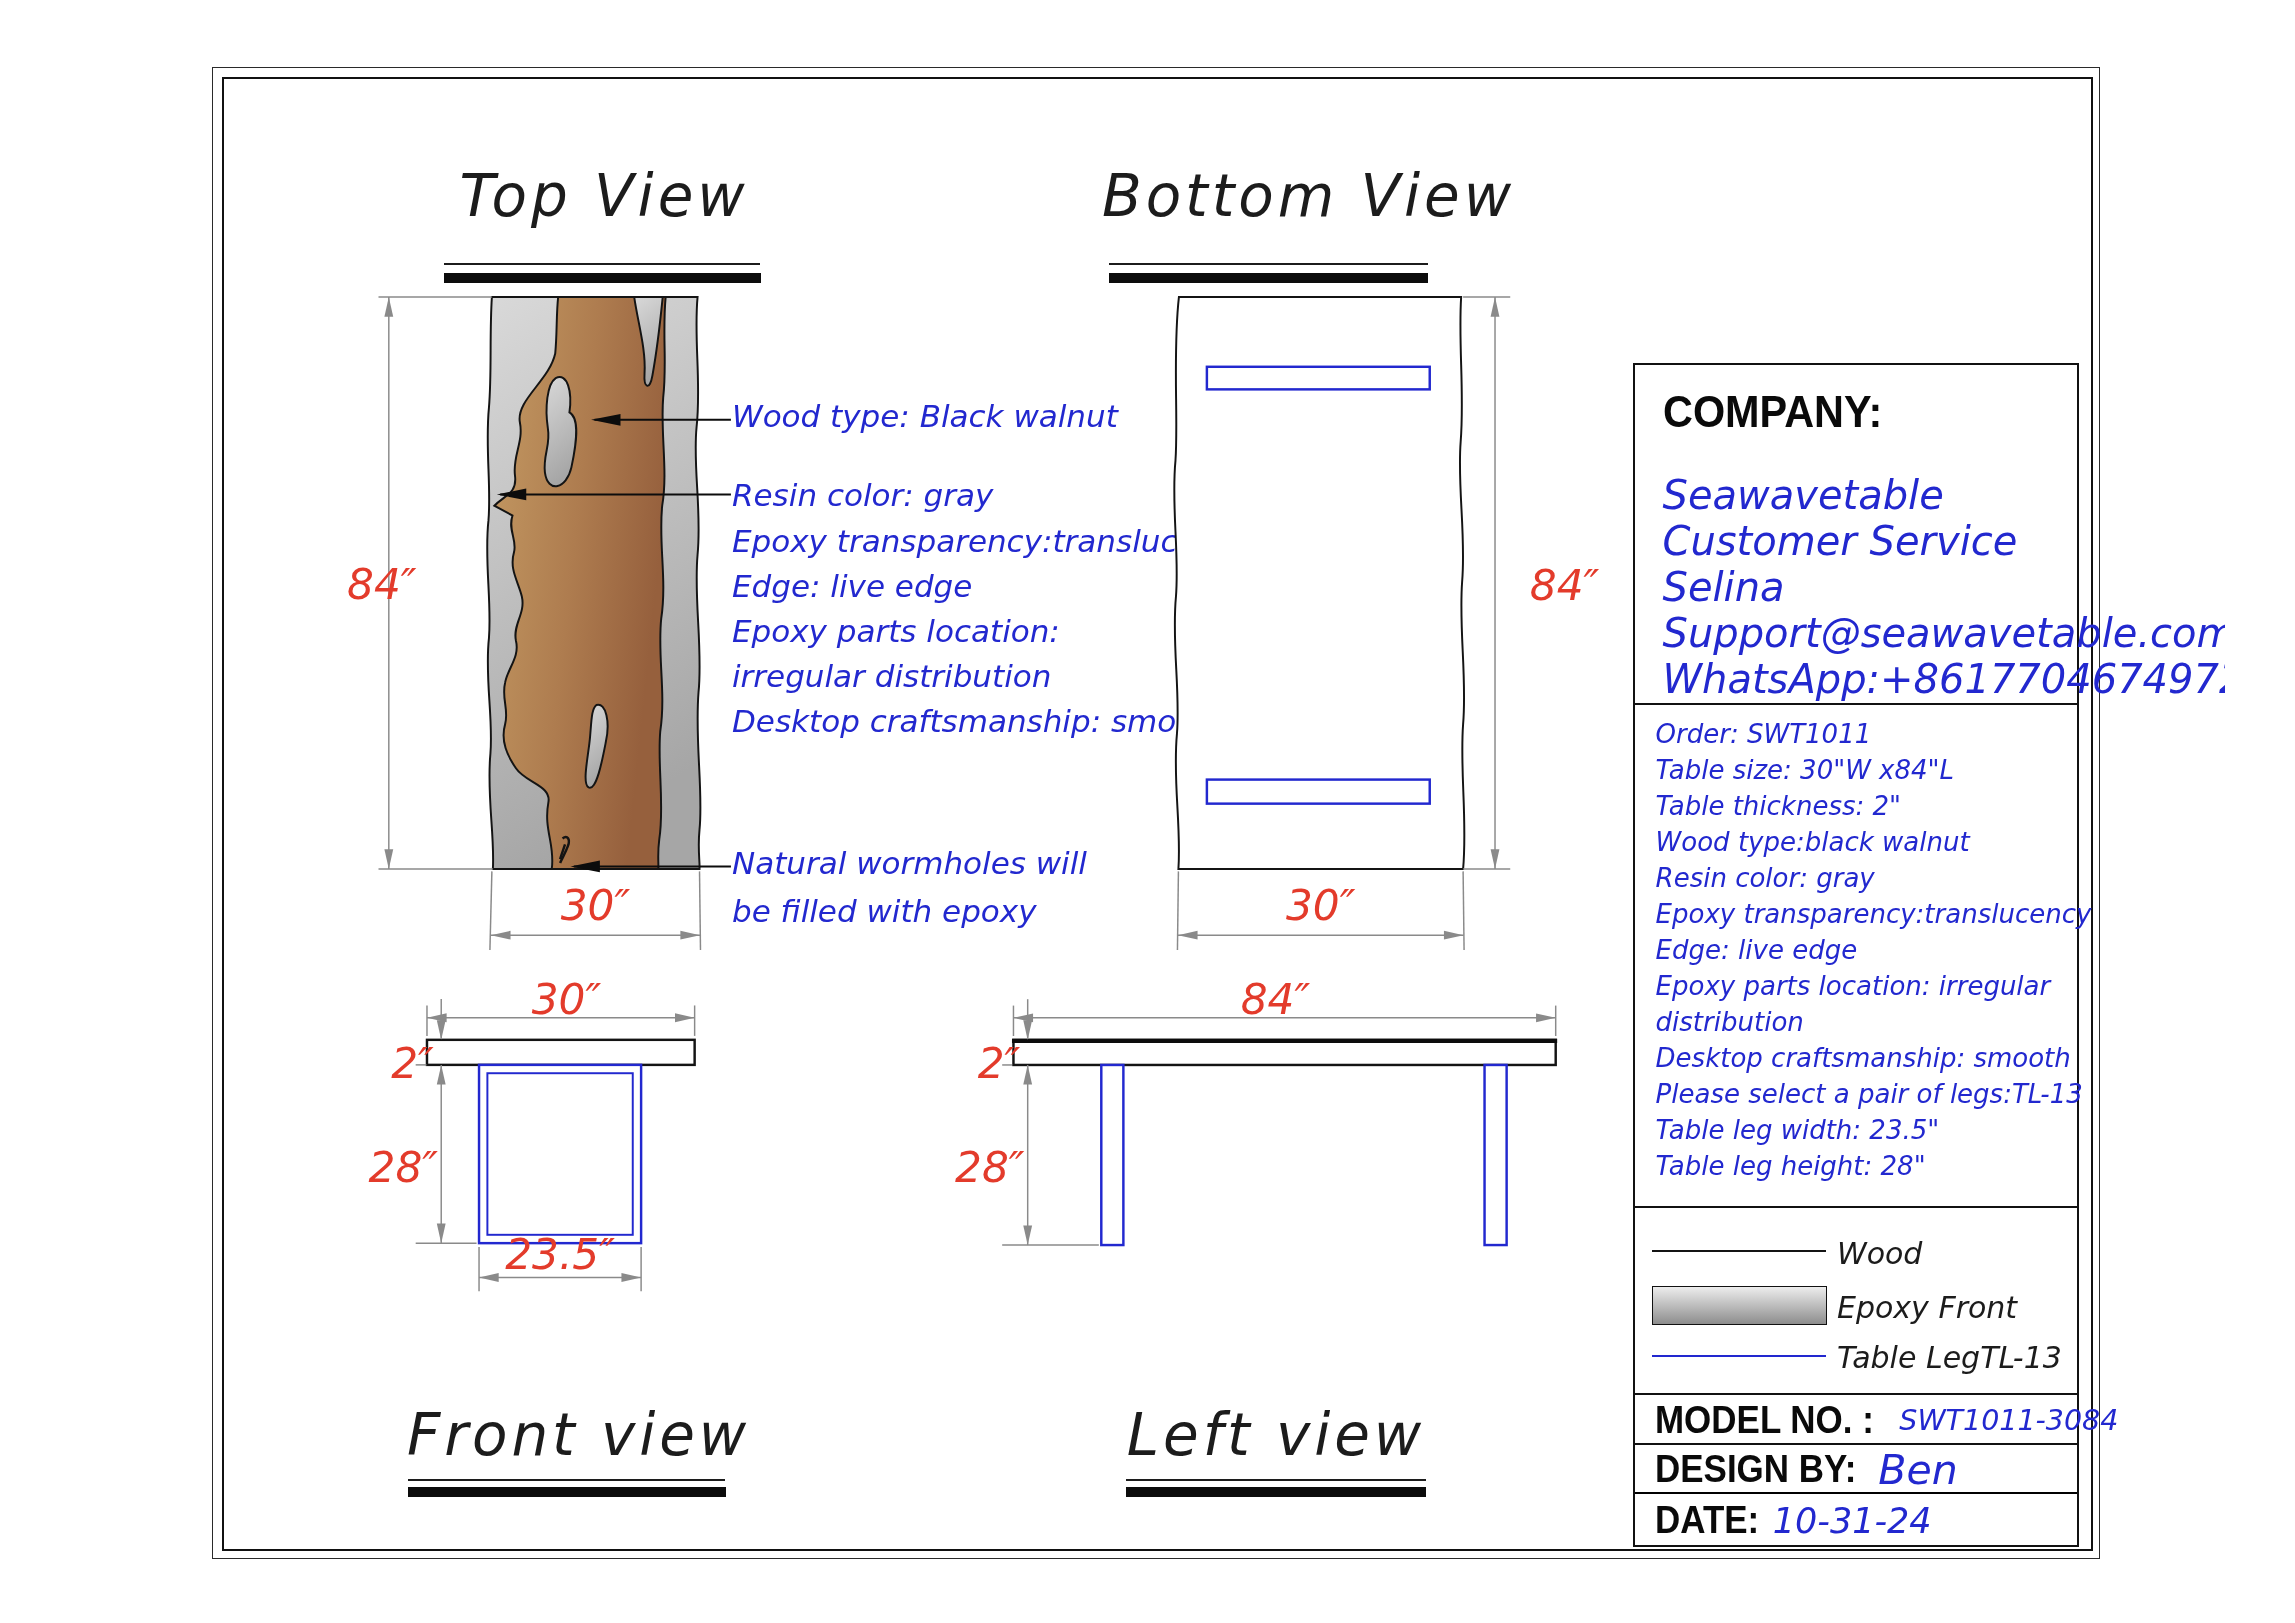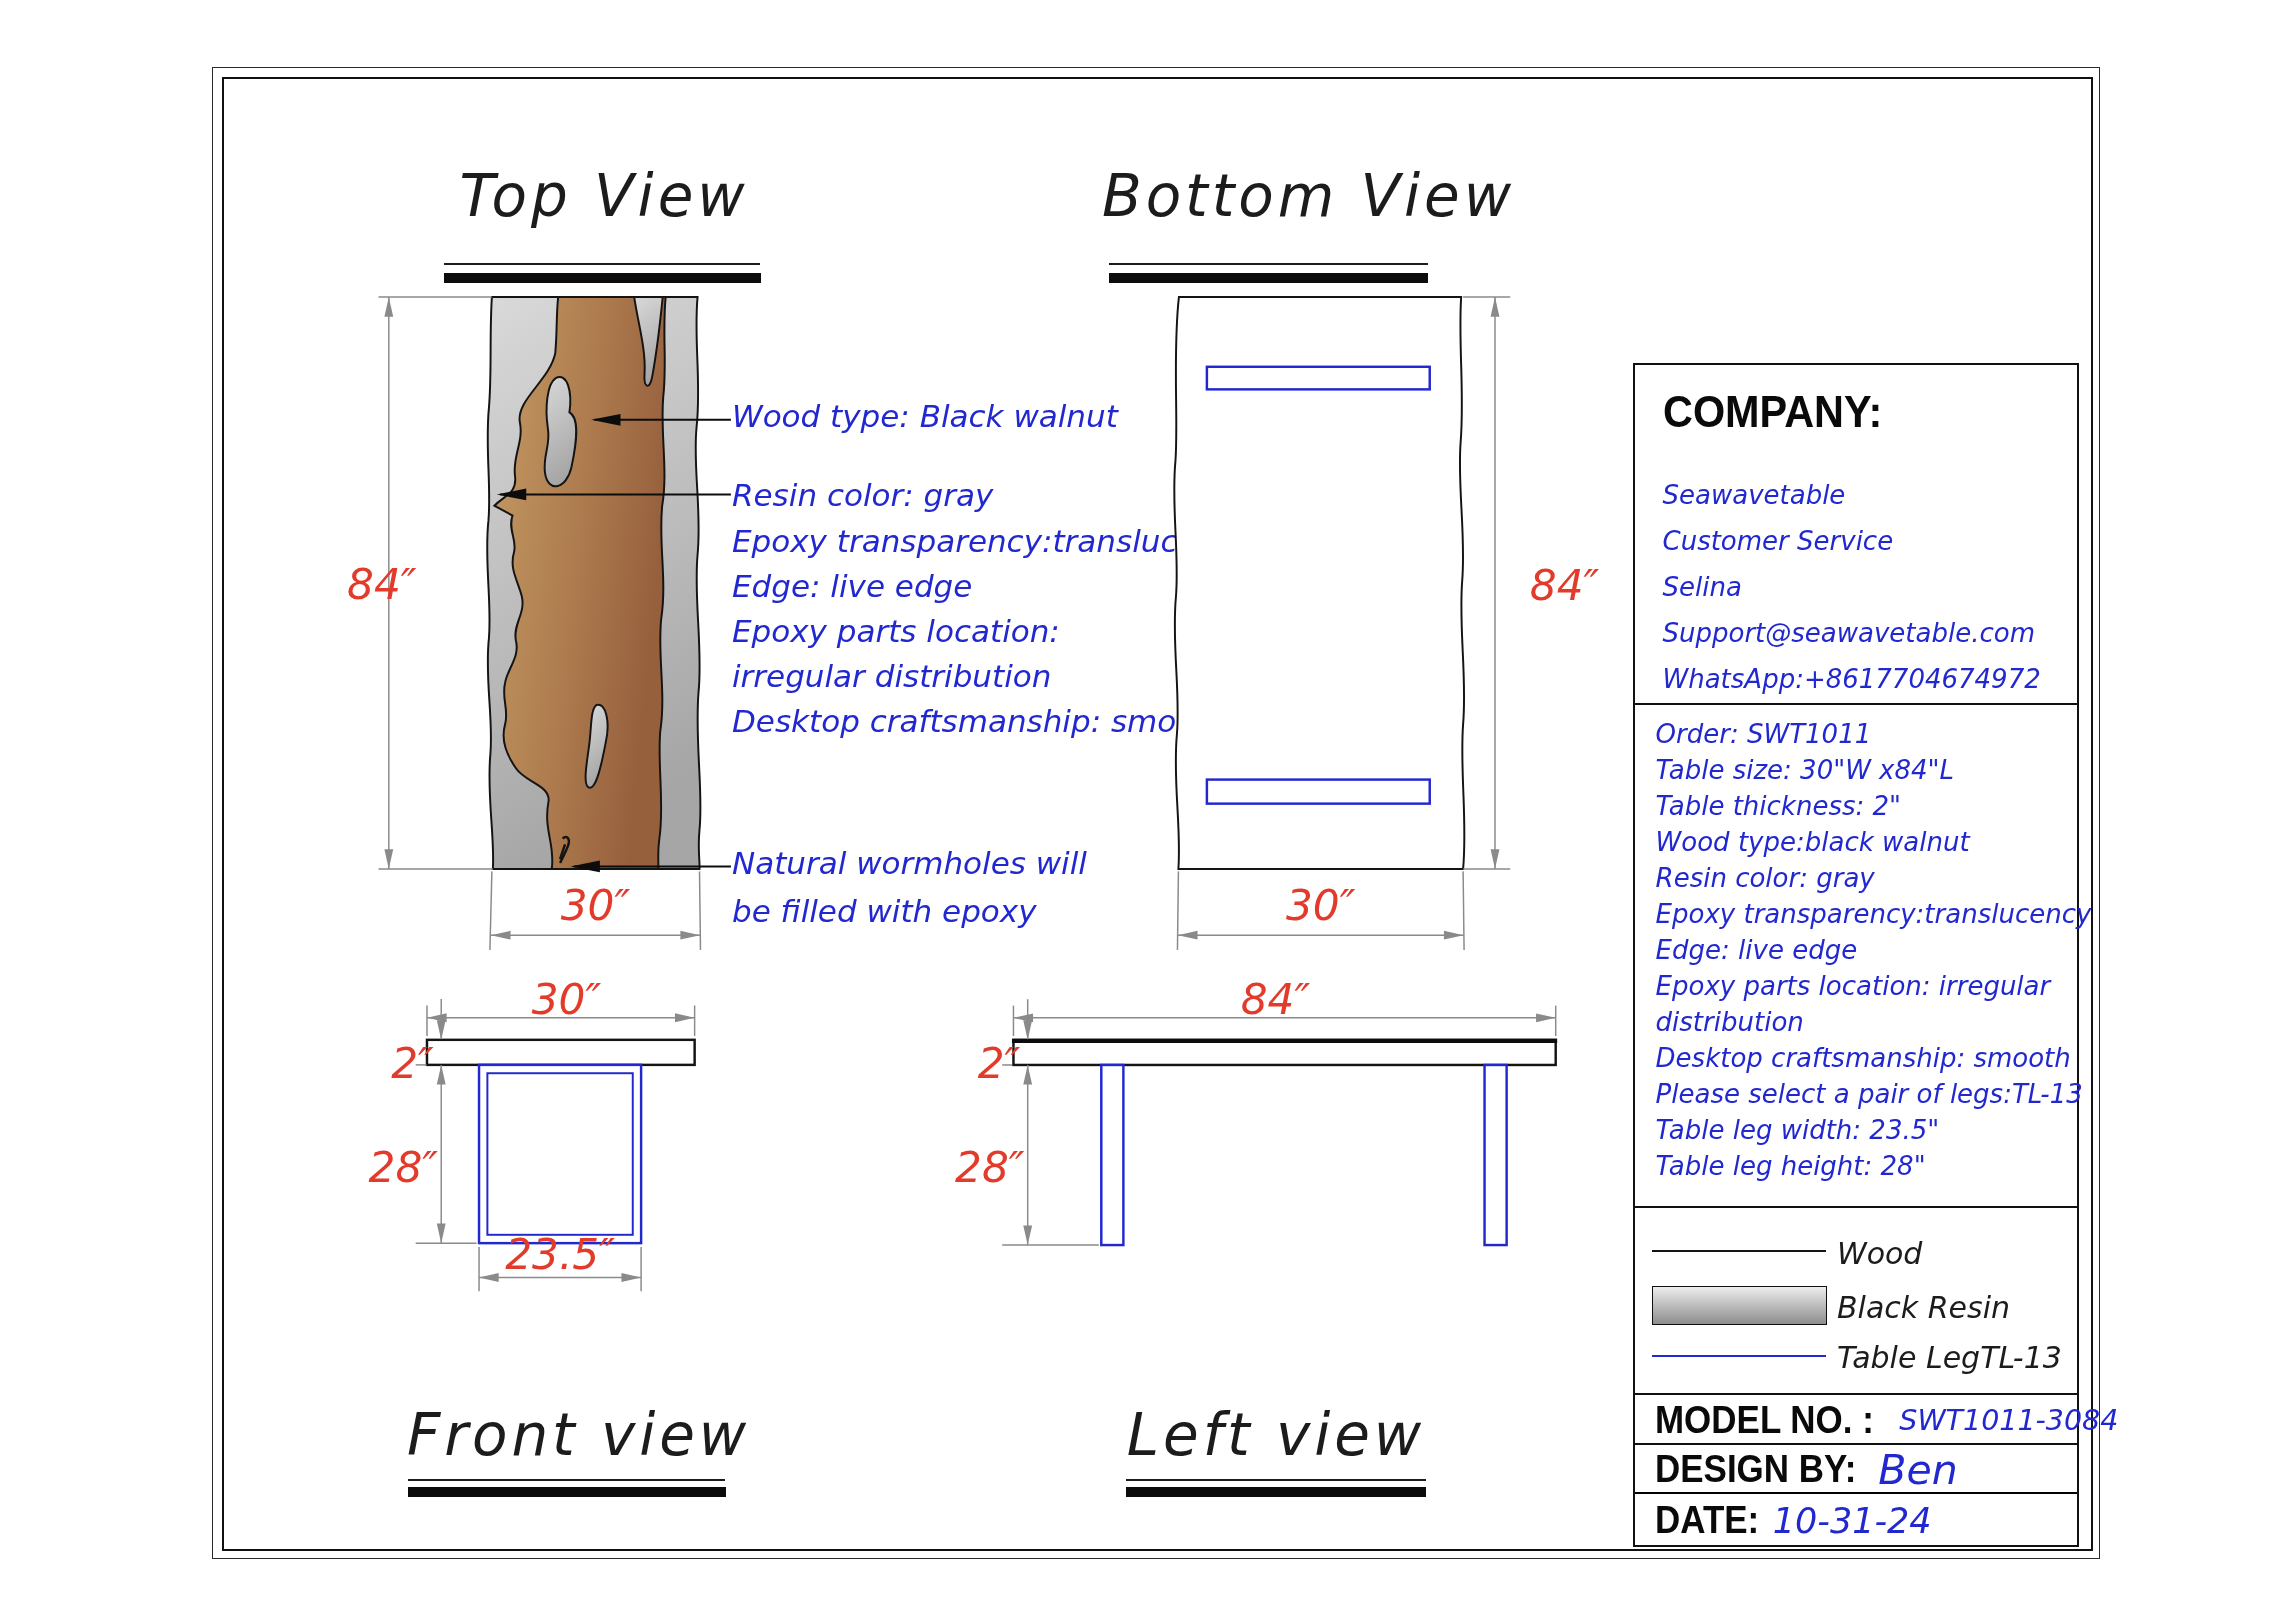--- a/index.html
+++ b/index.html
@@ -10,21 +10,21 @@
   .blue{color:#2228cf;}
   .view-title{font-size:58px;line-height:1;letter-spacing:3.9px;color:#1c1c1c;font-style:italic;
               text-align:center;white-space:nowrap;}
   .ul-thin{height:2px;background:#1c1c1c;}
   .ul-thick{height:9.8px;background:#0c0c0c;}
   .ann{font-size:31px;line-height:1;white-space:nowrap;}
   .panel{border:2px solid #111;background:#fff;}
   .sect{position:absolute;left:0;right:0;}
   .heading{font-family:"Liberation Sans","DejaVu Sans",sans-serif;font-weight:700;color:#0a0a0a;
            transform:scaleX(.92);transform-origin:left center;white-space:nowrap;}
-  .company-line{font-size:26px;line-height:46px;white-space:nowrap;}
+  .company-line{font-size:40px;line-height:46px;white-space:nowrap;}
   .order-line{font-size:26px;line-height:36px;white-space:nowrap;}
   .legend-label{font-size:30px;color:#1c1c1c;font-style:italic;white-space:nowrap;}
   .footrow{display:flex;align-items:center;}
   svg{position:absolute;overflow:visible;}
   svg text{font-family:"DejaVu Sans",sans-serif;font-style:italic;}
 </style>
 </head>
 <body>
 
 <div id="page">
@@ -264,21 +264,21 @@
         <div class="order-line cad blue">Table leg height: 28"</div>
       </div>
     </div>
 
     <div class="sect" style="top:841px;height:187px;border-top:2px solid #111;">
       <div class="abs" style="left:17px;top:42px;width:174px;height:2px;background:#141414;"></div>
       <div class="abs legend-label" style="left:202px;top:27.5px;font-style:italic;">Wood</div>
 
       <div class="abs" style="left:17px;top:78px;width:173px;height:37px;border:1.5px solid #111;
                   background:linear-gradient(180deg,#ededed 0%,#8d8d8d 100%);"></div>
-      <div class="abs legend-label" style="left:202px;top:82px;">Black Resin</div>
+      <div class="abs legend-label" style="left:202px;top:82px;">Epoxy Front</div>
 
       <div class="abs" style="left:17px;top:147px;width:174px;height:2px;background:#2228cf;"></div>
       <div class="abs legend-label" style="left:202px;top:132px;">Table LegTL-13</div>
     </div>
 
     <div class="sect footrow" style="top:1028px;height:50px;border-top:2.5px solid #111;">
       <span class="heading" style="font-size:38px;margin-left:19.6px;">MODEL NO. :</span>
       <span class="cad blue" style="font-size:28.5px;margin-left:6.9px;white-space:nowrap;">SWT1011-3084</span>
     </div>
 

